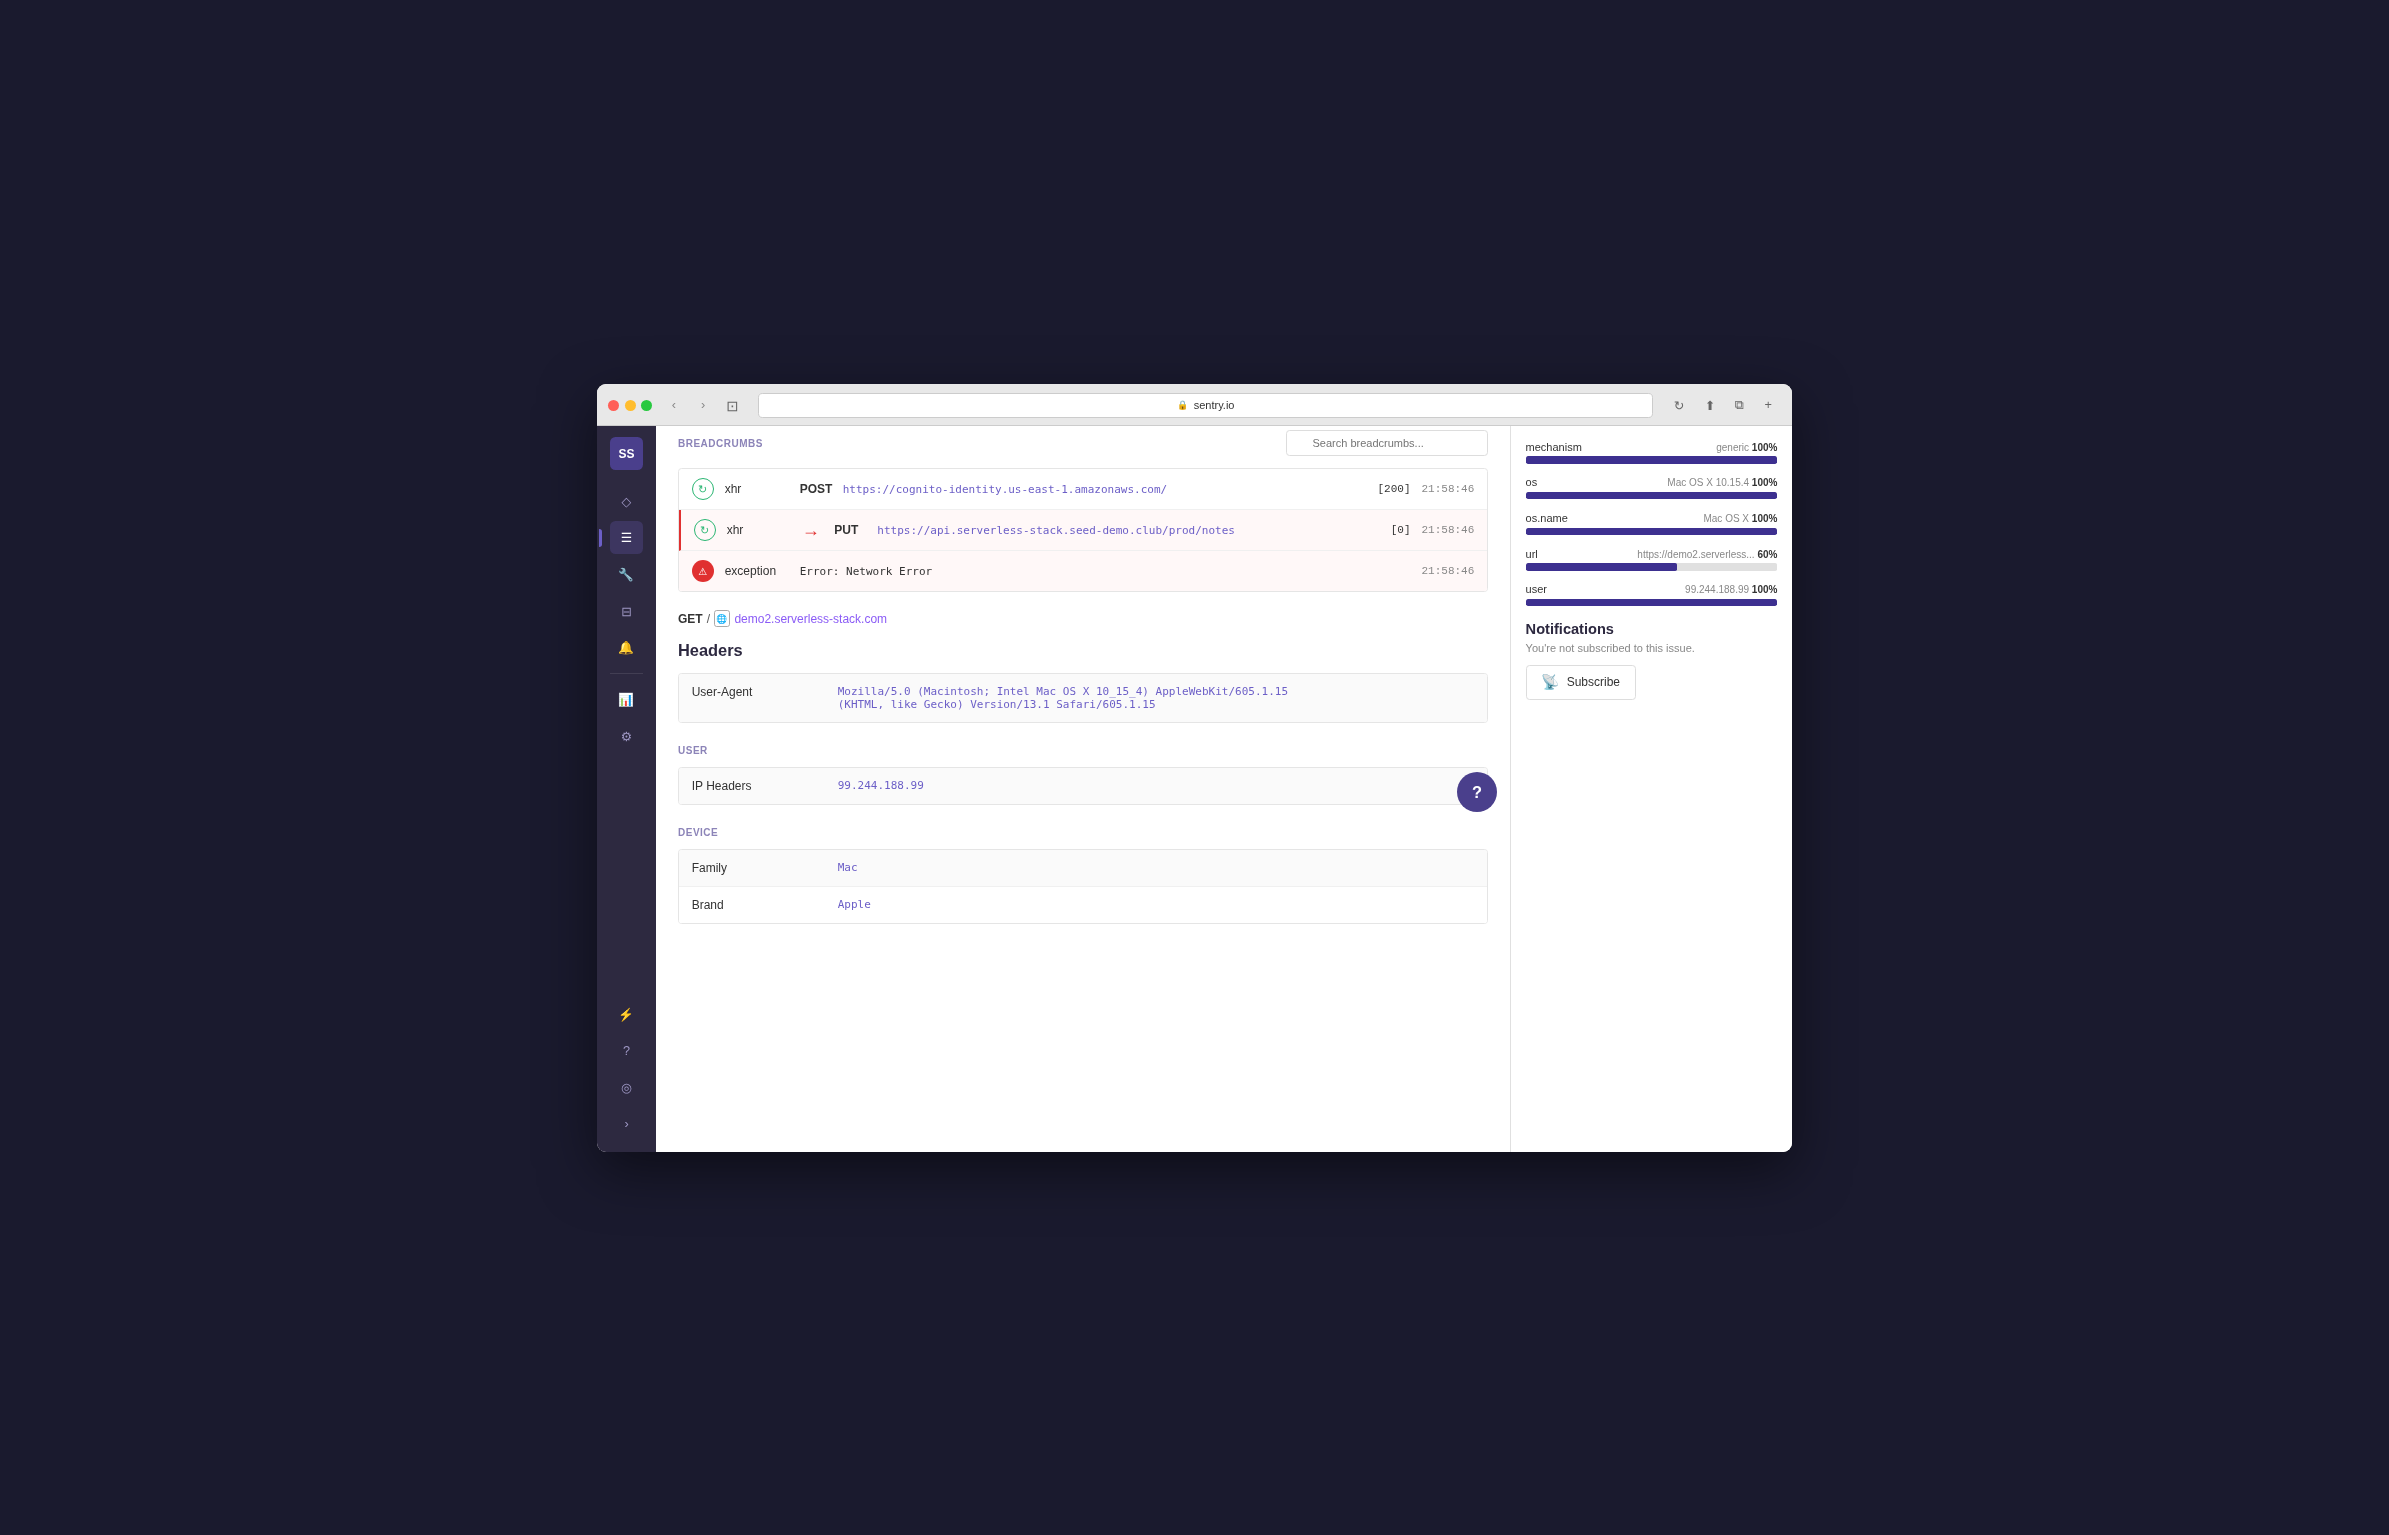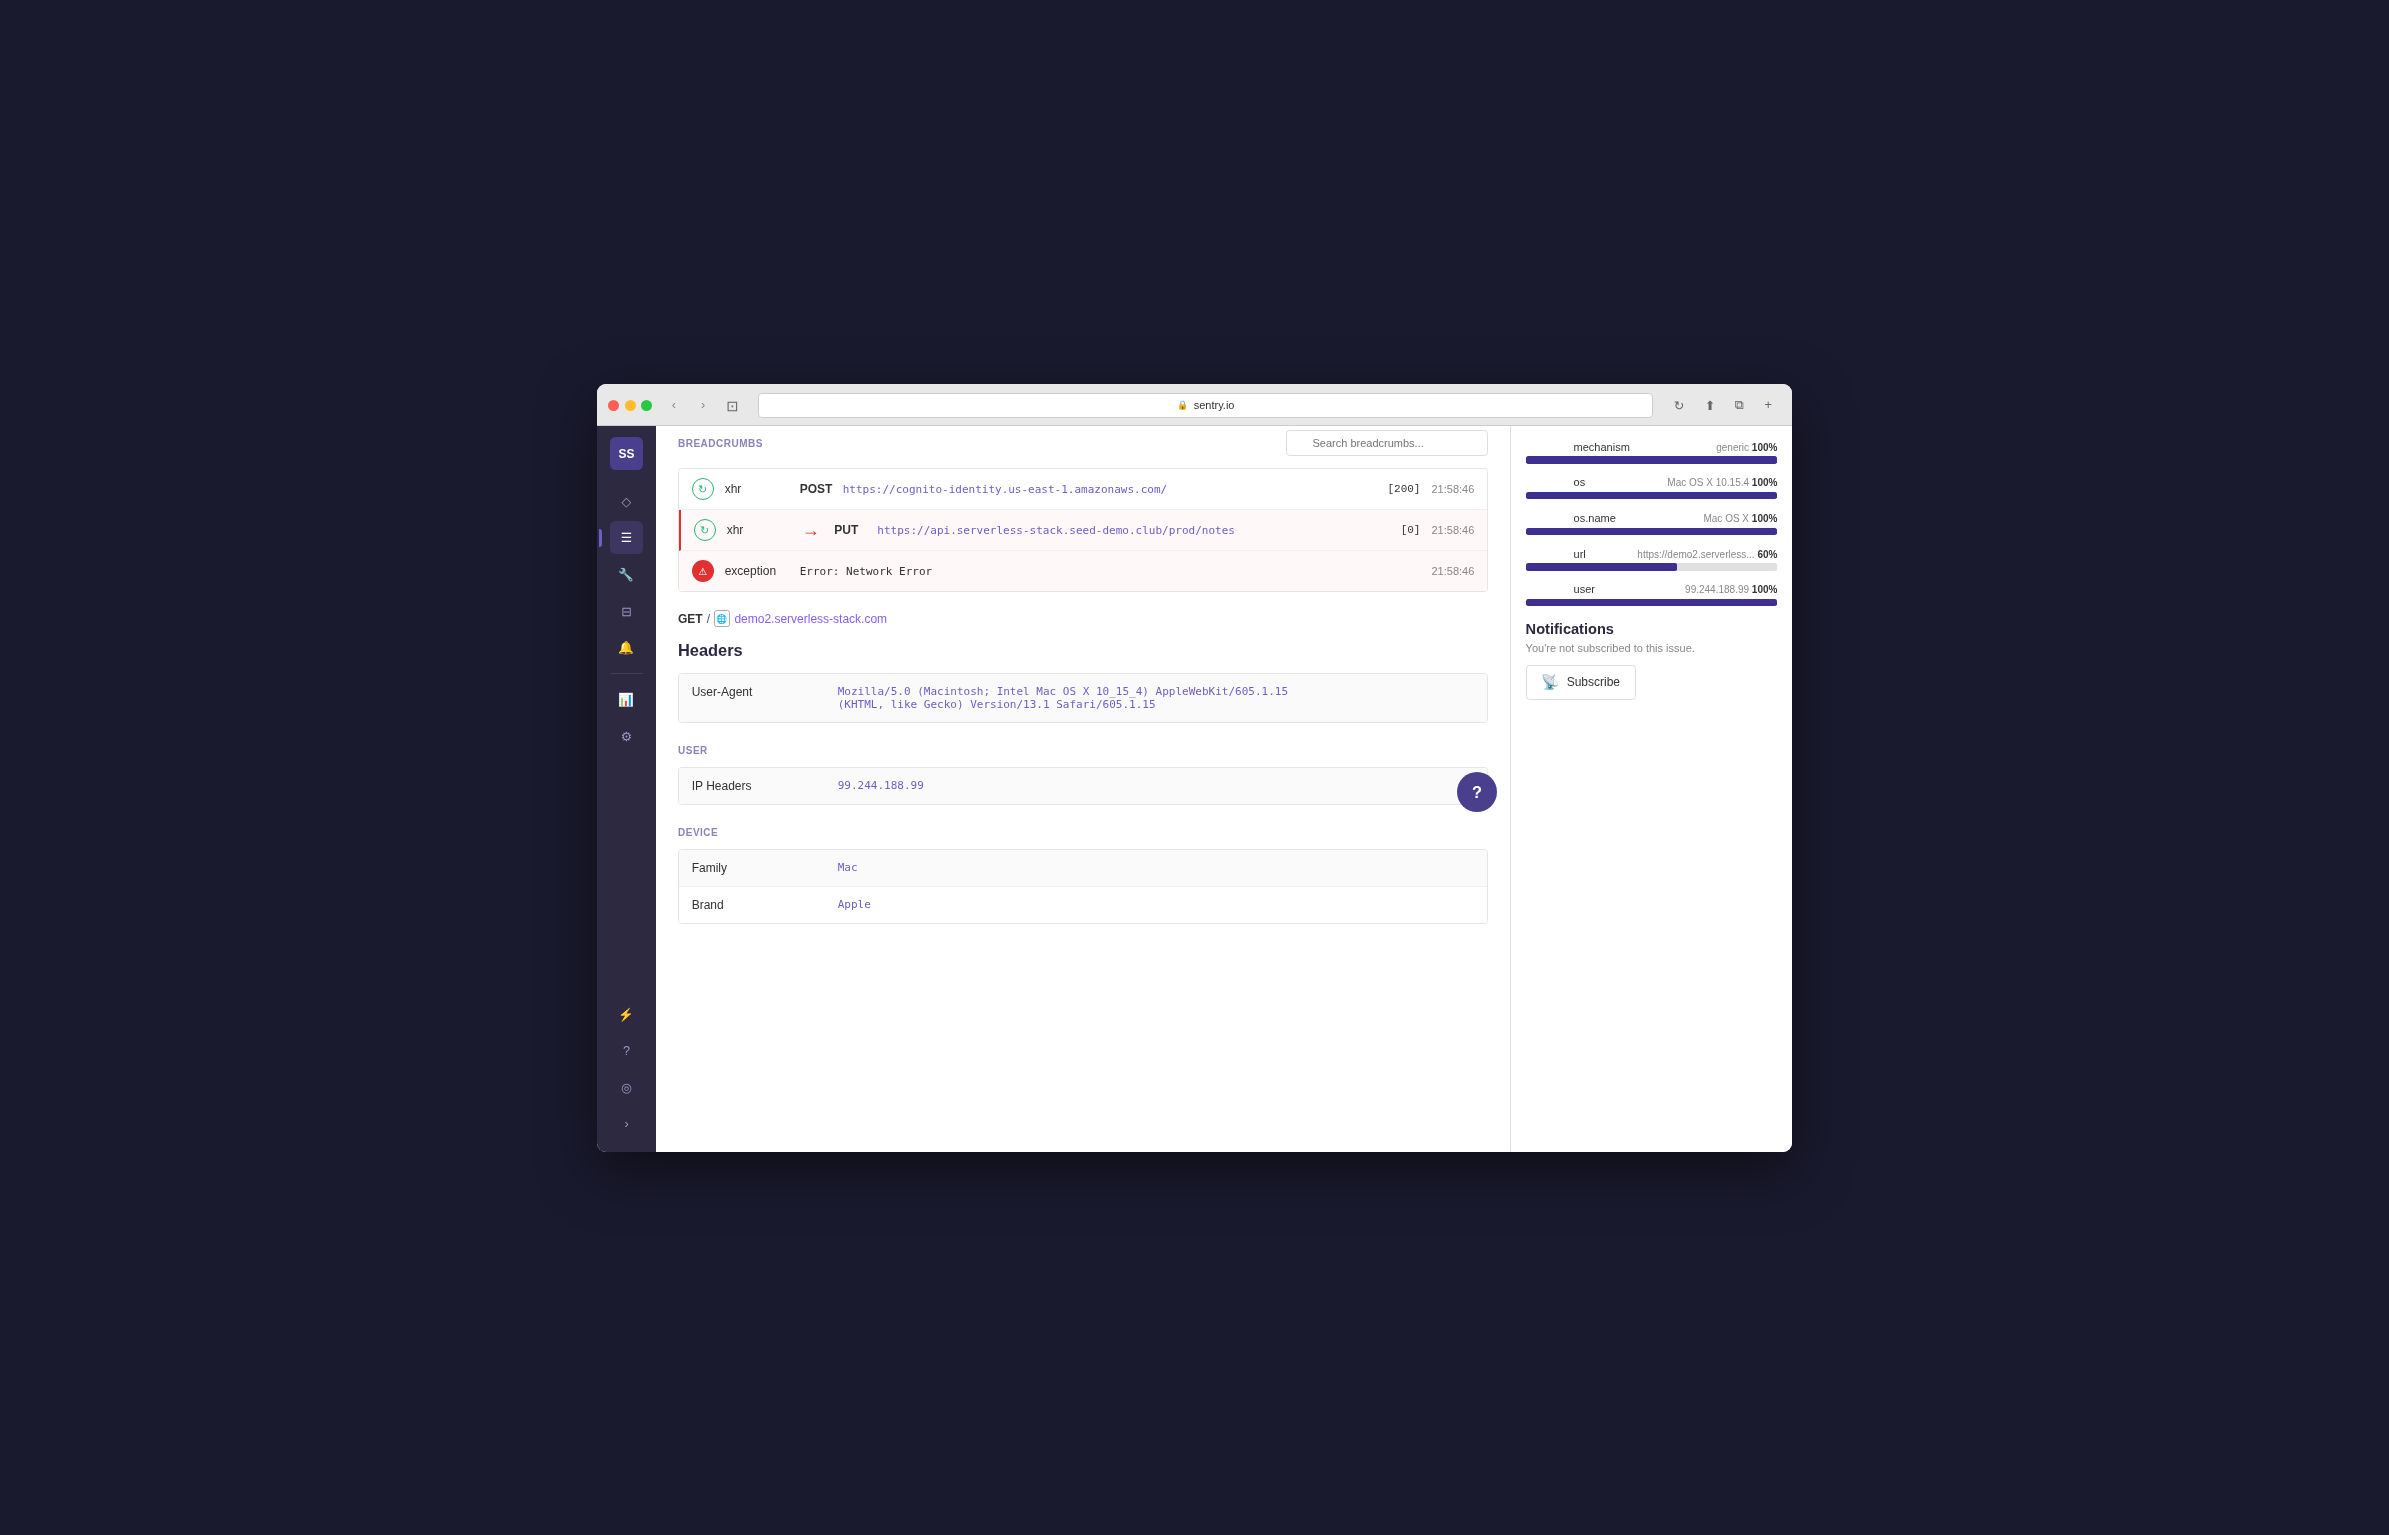--- a/index.html
+++ b/index.html
@@ -280,20 +280,21 @@
     .bc-status {
       color: #333;
       font-family: Liberation Mono, monospace;
       font-size: 11px;
       margin-left: 3.6px;
     }
     .bc-time {
       color: #888;
       font-size: 11px;
       margin-left: auto;
+      font-family: Liberation Mono, monospace;
     }
     .bc-exception-msg {
       font-family: monospace;
       font-size: 11px;
       color: #333;
     }
     .arrow-indicator {
       color: #e03030;
       font-size: 18px;
       margin-right: 3.6px;
@@ -388,21 +389,21 @@
     .rp-bar-container {
       margin-bottom: 12.7px;
     }
     .rp-bar-header {
       display: flex;
       justify-content: space-between;
       align-items: baseline;
       margin-bottom: 3.6px;
       font-size: 11px;
     }
-    .rp-bar-label { color: #333; font-weight: 500; margin-left: 48px; }
+    .rp-bar-label { color: #333; font-weight: 500; }
     .rp-bar-value { color: #888; font-size: 10px; }
     .rp-bar-pct { color: #333; font-weight: 600; font-size: 10px; }
     .rp-bar-track {
       height: 7.3px;
       background: #e0e0e0;
       border-radius: 1.8px;
       overflow: hidden;
     }
     .rp-bar-fill {
       height: 100%;

